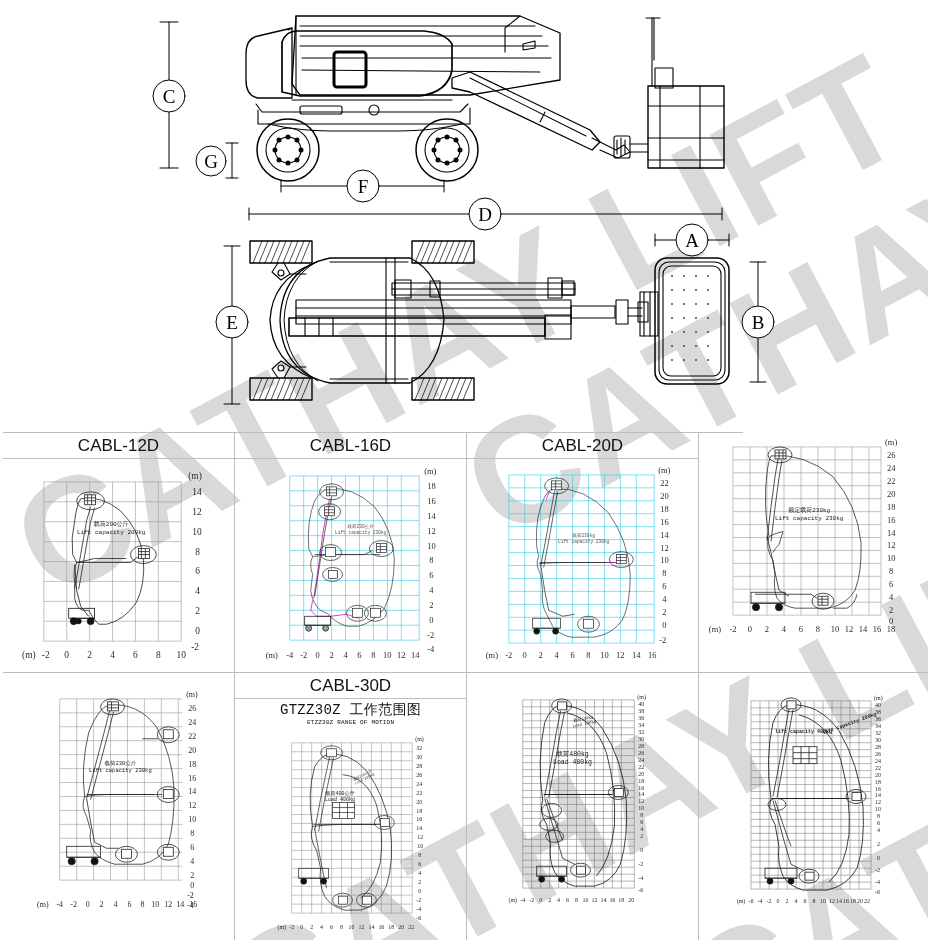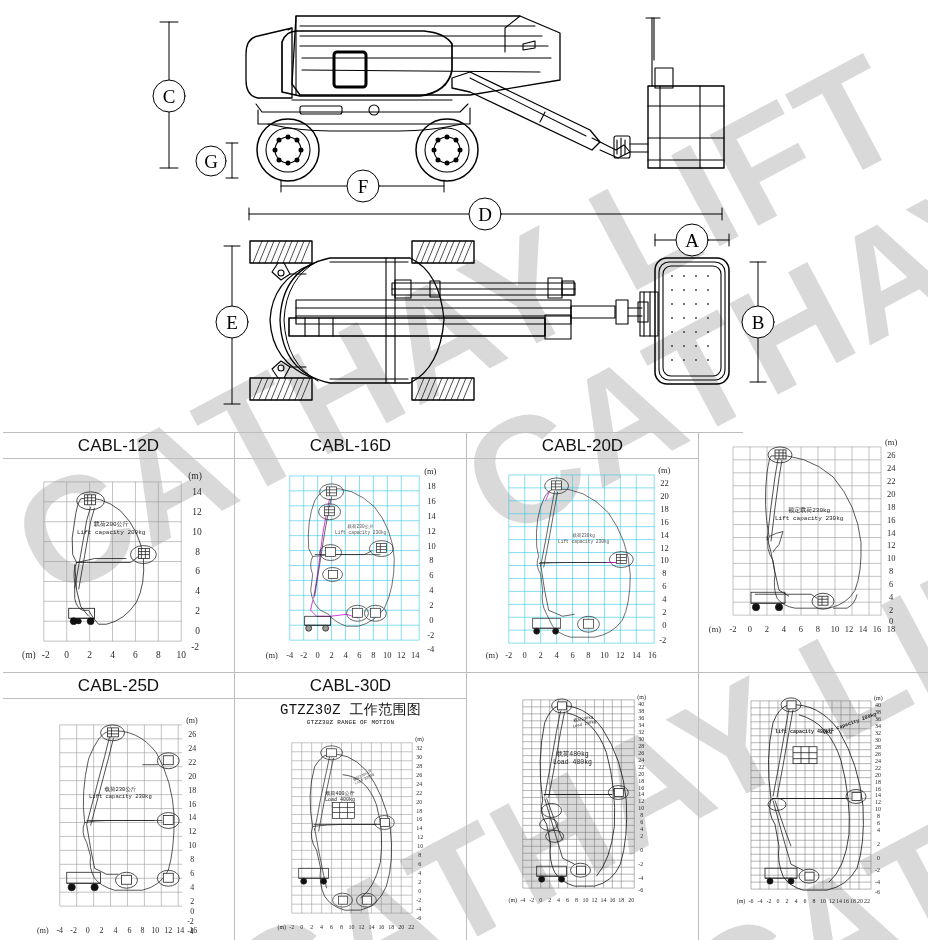--- a/index.html
+++ b/index.html
@@ -661,21 +661,20 @@
               <text x="150" y="200">12</text>
             <text x="164" y="200">14</text>
               <text x="178" y="200">16</text>
             <text x="192" y="200">18</text>
           </g>
         </svg>
       </div>
     </div>
 
     <div class="cell">
-      <div class="cell-title">CABL-25D</div>
       <div class="cell-body">
         <div class="cap-label" style="left:86px; top:88px; font-size:5.5px;">
           <span class="zh">载荷230公斤</span>
           <span class="en">Lift capacity 230kg</span>
         </div>
         <svg viewBox="0 0 232 241" preserveAspectRatio="none">
           <g stroke="#9a9a9a" stroke-width="0.6" fill="none">
             <path d="M57 26 L180 26 M57 40 L180 40 M57 54 L180 54 M57 68 L180 68 M57 82 L180 82
                      M57 96 L180 96 M57 110 L180 110 M57 124 L180 124 M57 138 L180 138
                      M57 152 L180 152 M57 166 L180 166 M57 180 L180 180 M57 194 L180 194 M57 208 L180 208"></path>

